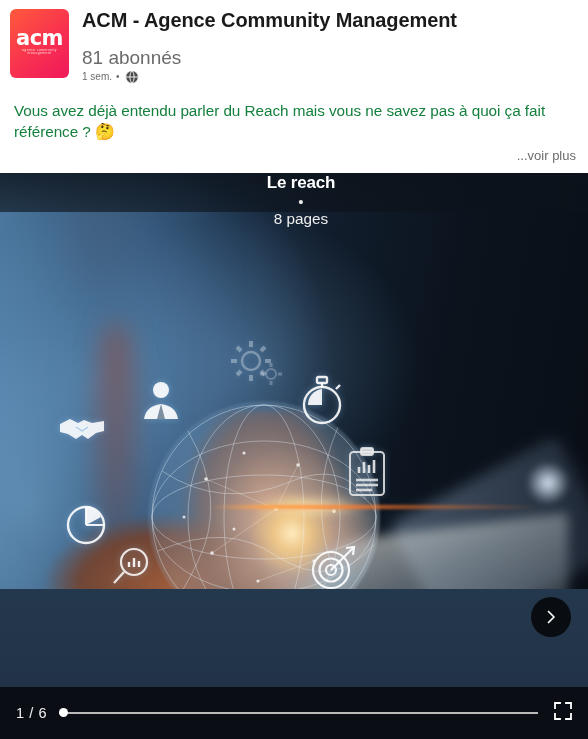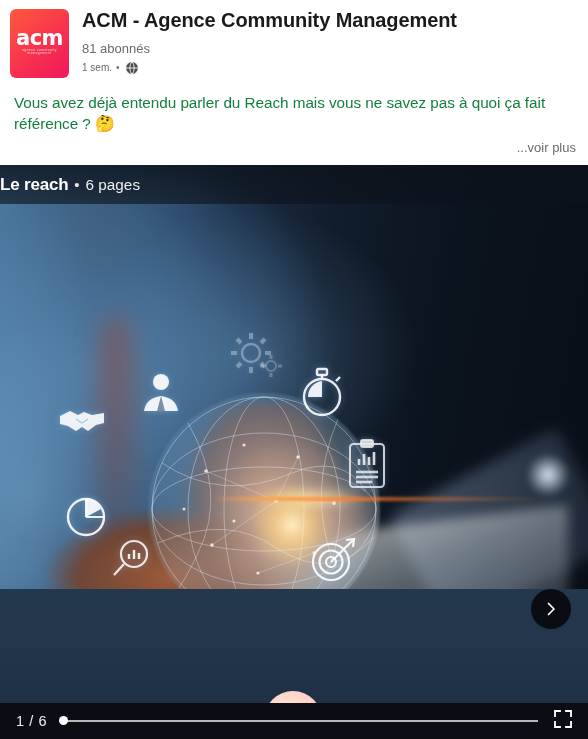--- a/index.html
+++ b/index.html
@@ -58,24 +58,24 @@
     min-width: 0;
   }
   .author-name {
     font-size: 20px;
     font-weight: 700;
     color: #1a1a1a;
     line-height: 20px;
     letter-spacing: -0.1px;
   }
   .followers {
-    font-size: 13px;
+    font-size: 19px;
     color: #6b6b6b;
     line-height: 19px;
-    margin-top: 9px;
+    margin-top: 18px;
   }
   .meta-row {
     display: flex;
     align-items: center;
     font-size: 10px;
     color: #6b6b6b;
     line-height: 19px;
     margin-top: 0px;
   }
   .meta-dot { margin: 0 4px; }
@@ -242,21 +242,23 @@
     filter: blur(.4px);
   }
 
   
   .carousel-title-bar {
     position: absolute;
     left: 0; right: 0; top: 0;
     height: 39px;
     background: linear-gradient(180deg, rgba(12,18,26,.80) 0%, rgba(12,18,26,.62) 100%);
     display: flex; align-items: center;
+    padding-left: 14px;
     z-index: 6;
+    flex-direction: column;
   }
   .ct-title {
     color: #ffffff;
     font-size: 17px;
     font-weight: 700;
     letter-spacing: -0.2px;
   }
   .ct-sep { color: #e8e8e8; margin: 0 6px; font-size: 15px; }
   .ct-pages { color: #eeeeee; font-size: 15.3px; }
 
@@ -271,21 +273,21 @@
     cursor: pointer;
     z-index: 7;
     border: none;
   }
   .next-btn svg { display: block; }
 
   
   .carousel-footer {
     position: absolute;
     left: 0; right: 0; bottom: 0;
-    height: 36px;
+    height: 52px;
     background: #0a0d14;
     display: flex; align-items: center;
     padding: 0 14px 0 16px;
     z-index: 8;
   }
   .page-count {
     color: #f0f0f0;
     font-size: 14.5px;
     letter-spacing: .6px;
     white-space: nowrap;
@@ -524,21 +526,21 @@
     <div class="bottom-panel"></div>
     <div class="check-badge">
       <svg width="34" height="34" viewBox="0 0 34 34">
         <path d="M8 17 L14 24 L27 9" fill="none" stroke="#f0392b" stroke-width="4.6" stroke-linecap="round" stroke-linejoin="round"></path>
       </svg>
     </div>
 
     <div class="carousel-title-bar">
       <span class="ct-title">Le reach</span>
       <span class="ct-sep">•</span>
-      <span class="ct-pages">6 pages</span>
+      <span class="ct-pages">8 pages</span>
     </div>
 
     <button class="next-btn">
       <span>
         <svg width="16" height="16" viewBox="0 0 16 16" fill="none" stroke="#ffffff" stroke-width="1.7" stroke-linecap="round" stroke-linejoin="round">
           <path d="M5.5 2.5 L11 8 L5.5 13.5"></path>
         </svg>
       </span>
     </button>
 

